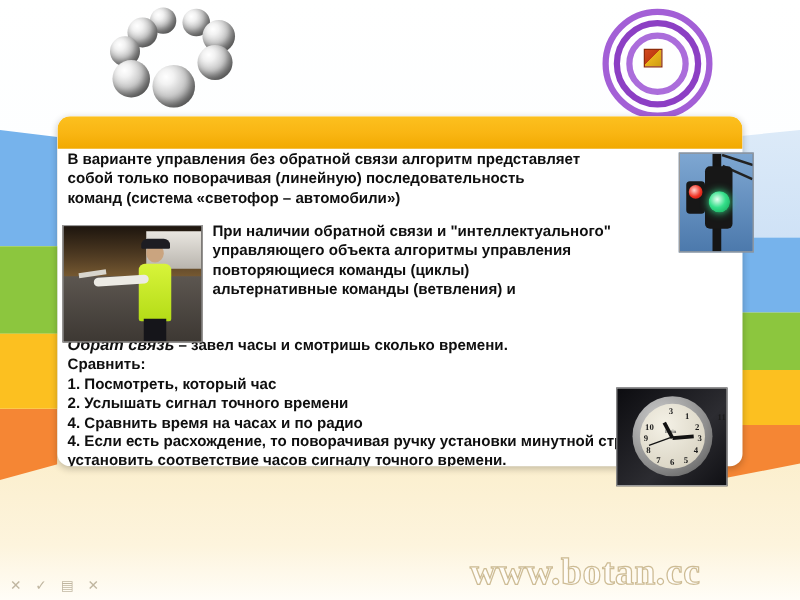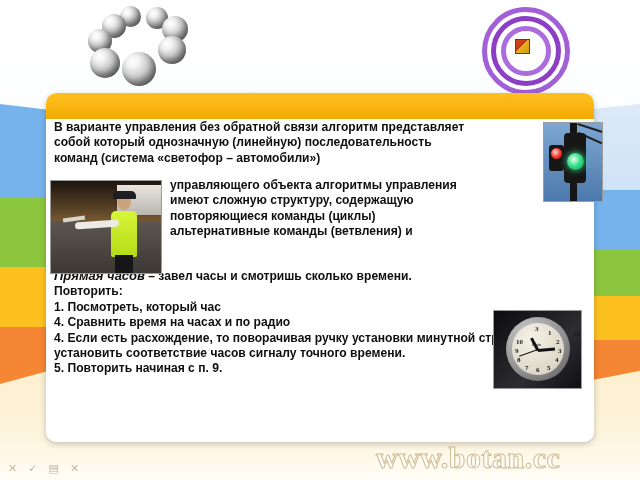--- a/index.html
+++ b/index.html
@@ -44,21 +44,21 @@
     box-shadow:inset -3px -4px 6px rgba(0,0,0,.35);}
 
   
   .target{position:absolute;left:482px;top:4px;width:78px;height:84px;}
   .ring{position:absolute;border-radius:50%;border-style:solid;}
   .target-core{position:absolute;left:33px;top:35px;width:13px;height:13px;
     background:linear-gradient(135deg,#d24a1d 0%,#c03b12 45%,#e8b31c 46%,#cf9a12 100%);
     border:1px solid #8d2c0a;}
 
   
-  .card{position:absolute;left:46px;top:93px;width:548px;height:349px;
+  .card{position:absolute;left:46px;top:93px;width:548px;height:280px;
     background:#ffffff;border-radius:10px;
     box-shadow:0 2px 6px rgba(0,0,0,.22);overflow:hidden;}
   .card-bar{position:absolute;left:0;top:0;width:548px;height:26px;
     background:linear-gradient(180deg,#fcc01f 0%,#f9b512 55%,#f1a900 100%);
     border-radius:10px 10px 0 0;}
 
   .body-text{position:absolute;left:8px;top:27px;width:540px;height:320px;
     color:#0f0f0f;font-size:12.1px;line-height:15.4px;font-weight:bold;}
   .body-text p{margin:0;}
   .layer{position:absolute;left:0;}
@@ -173,35 +173,36 @@
     <span class="target-core"></span>
   </div>
 
   <div class="card">
     <div class="card-bar"></div>
 
     <div class="body-text">
 
       <div class="layer l-a">
         <p>В варианте управления без обратной связи алгоритм представляет</p>
-        <p>собой который однозначную (линейную) последовательность</p>
+        <p>собой только поворачивая (линейную) последовательность</p>
         <p>команд (система «светофор – автомобили»)</p>
       </div>
 
       <div class="layer l-b">
+        <p>При наличии обратной связи и "интеллектуального"</p>
         <p>управляющего объекта алгоритмы управления</p>
-        <p>имеют сложную структуру, содержащую</p>
         <p>повторяющиеся команды (циклы)</p>
         <p>альтернативные команды (ветвления) и</p>
       </div>
 
       <div class="layer l-c">
-        <p><span class="em">Прямая часов</span><span> – завел часы и смотришь сколько времени.</span></p>
-        <p>Повторить:</p>
+        <p><span class="em">Обрат связь</span><span> – завел часы и смотришь сколько времени.</span></p>
+        <p>Сравнить:</p>
         <p>1. Посмотреть, который час</p>
+        <p>2. Услышать сигнал точного времени</p>
         <p>4. Сравнить время на часах и по радио</p>
         <p>4. Если есть расхождение, то поворачивая ручку установки минутной стрелки, установить соответствие часов сигналу точного времени.</p>
         <p>5. Повторить начиная с п. 9.</p>
       </div>
     </div>
   </div>
 
   <div class="photo ph-police">
     <span class="pol-bg"></span>
       <span class="pol-road"></span>

